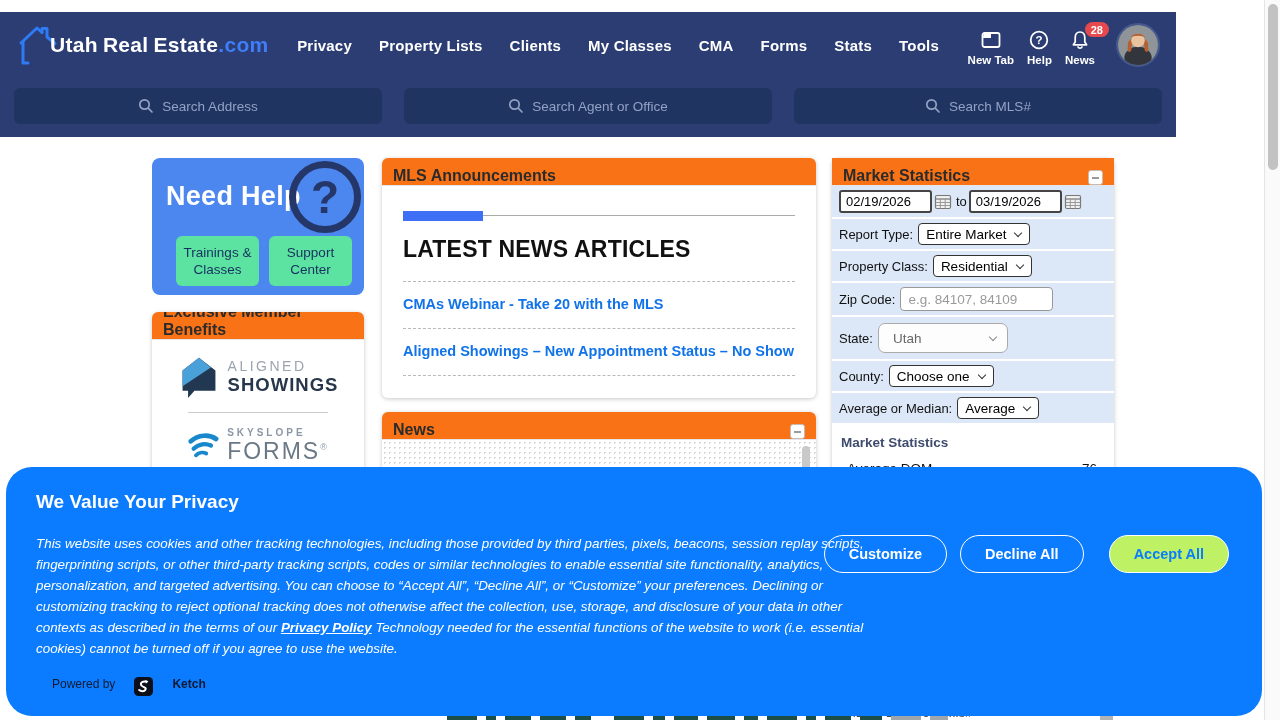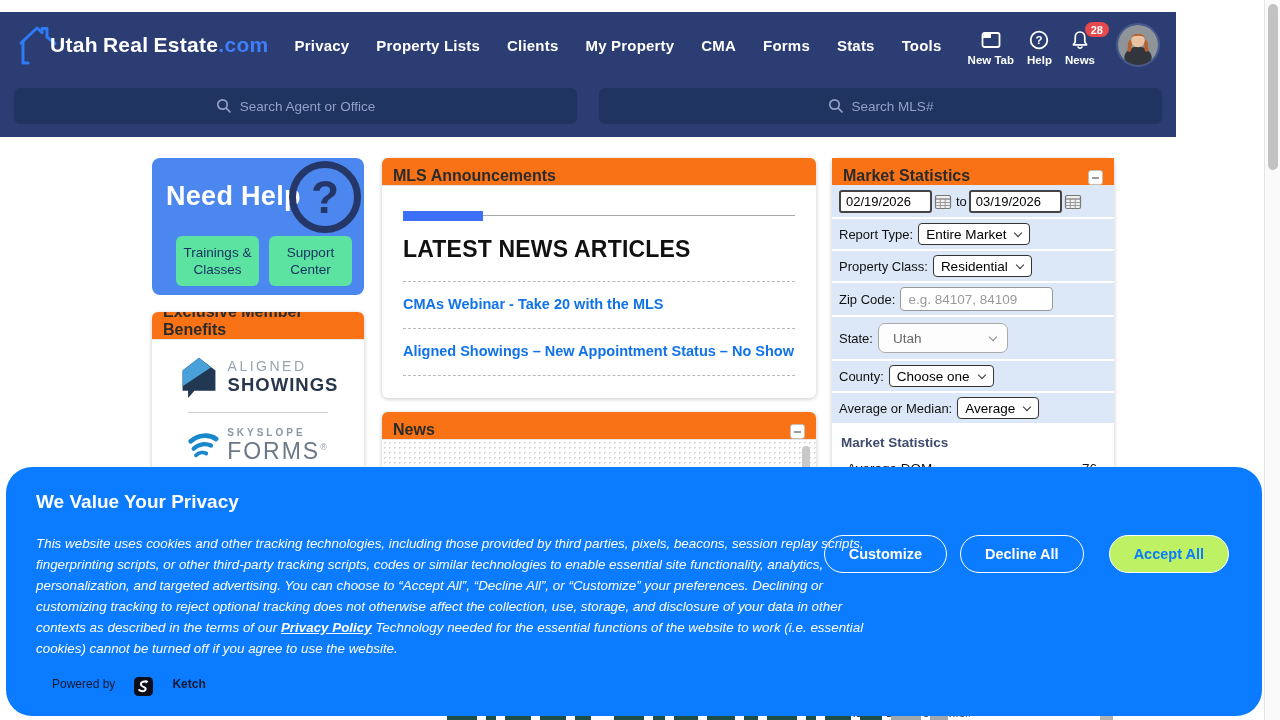--- a/index.html
+++ b/index.html
@@ -124,21 +124,21 @@
           <polyline points="5,20 21,5 26,9.5" fill="none" stroke="#2f7bf6" stroke-width="3" stroke-linecap="round" stroke-linejoin="round"></polyline>
           <polyline points="26,9.5 26,5.5 31,5.5 31,14 39,20.5" fill="none" stroke="#2f7bf6" stroke-width="3" stroke-linecap="round" stroke-linejoin="round"></polyline>
           <polyline points="7,18.5 7,40 12,40" fill="none" stroke="#2f7bf6" stroke-width="3" stroke-linecap="round" stroke-linejoin="round"></polyline>
         </svg>
         <span class="logo-text"><span>Utah</span><span class="sp">Real</span><span class="sp">Estate</span><span class="logo-com">.com</span></span>
       </div>
       <div class="nav">
         <span class="nav-item">Privacy</span>
         <span class="nav-item">Property Lists</span>
         <span class="nav-item">Clients</span>
-        <span class="nav-item">My Property</span>
+        <span class="nav-item">My Classes</span>
         <span class="nav-item">CMA</span>
         <span class="nav-item">Forms</span>
         <span class="nav-item">Stats</span>
         <span class="nav-item">Tools</span>
       </div>
       <div class="actions">
         <div class="action">
           <svg width="24" height="22" viewBox="0 0 24 22">
             <rect x="3.5" y="4" width="17" height="14" rx="2" fill="none" stroke="#fff" stroke-width="1.8"></rect>
             <path d="M4.5 5 h7.5 v4 h-8 z" fill="#fff"></path>
@@ -170,20 +170,27 @@
           </svg>
         </div>
       </div>
     </div>
     <div class="header-search">
       <div class="searchbar">
         <svg width="16" height="16" viewBox="0 0 16 16">
           <circle cx="6.5" cy="6.5" r="4.7" fill="none" stroke="#93a1c4" stroke-width="1.7"></circle>
           <line x1="10.2" y1="10.2" x2="14" y2="14" stroke="#93a1c4" stroke-width="1.7" stroke-linecap="round"></line>
         </svg>
+        <span>Search Address</span>
+      </div>
+      <div class="searchbar">
+        <svg width="16" height="16" viewBox="0 0 16 16">
+          <circle cx="6.5" cy="6.5" r="4.7" fill="none" stroke="#93a1c4" stroke-width="1.7"></circle>
+          <line x1="10.2" y1="10.2" x2="14" y2="14" stroke="#93a1c4" stroke-width="1.7" stroke-linecap="round"></line>
+        </svg>
         <span>Search Agent or Office</span>
       </div>
       <div class="searchbar">
         <svg width="16" height="16" viewBox="0 0 16 16">
           <circle cx="6.5" cy="6.5" r="4.7" fill="none" stroke="#93a1c4" stroke-width="1.7"></circle>
           <line x1="10.2" y1="10.2" x2="14" y2="14" stroke="#93a1c4" stroke-width="1.7" stroke-linecap="round"></line>
         </svg>
         <span>Search MLS#</span>
       </div>
     </div>

